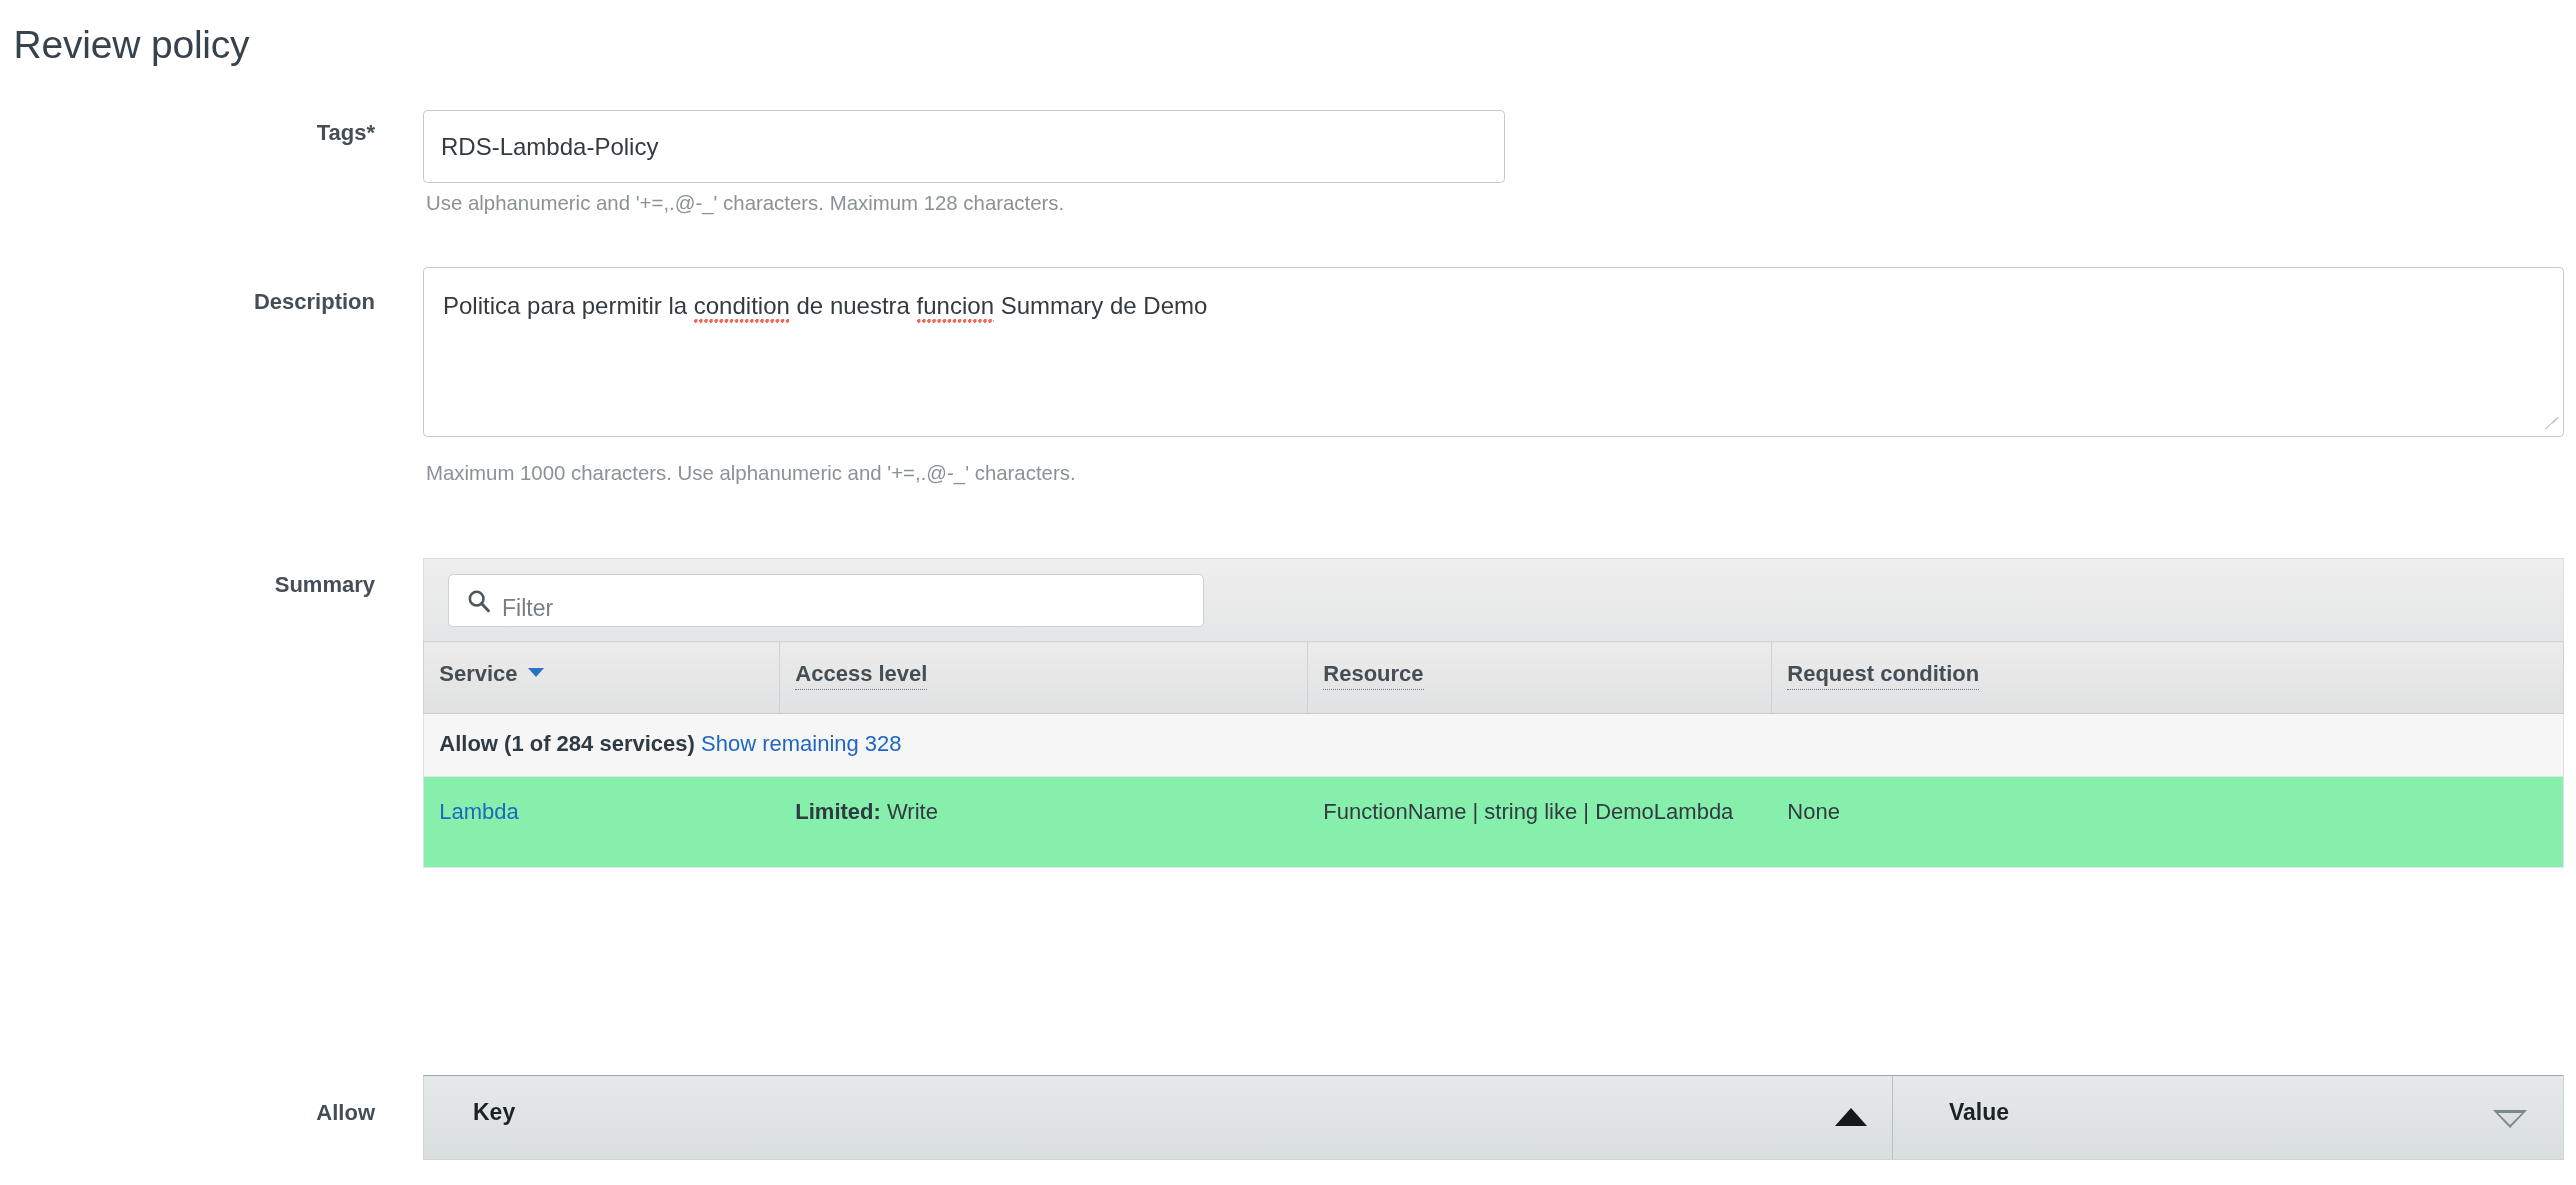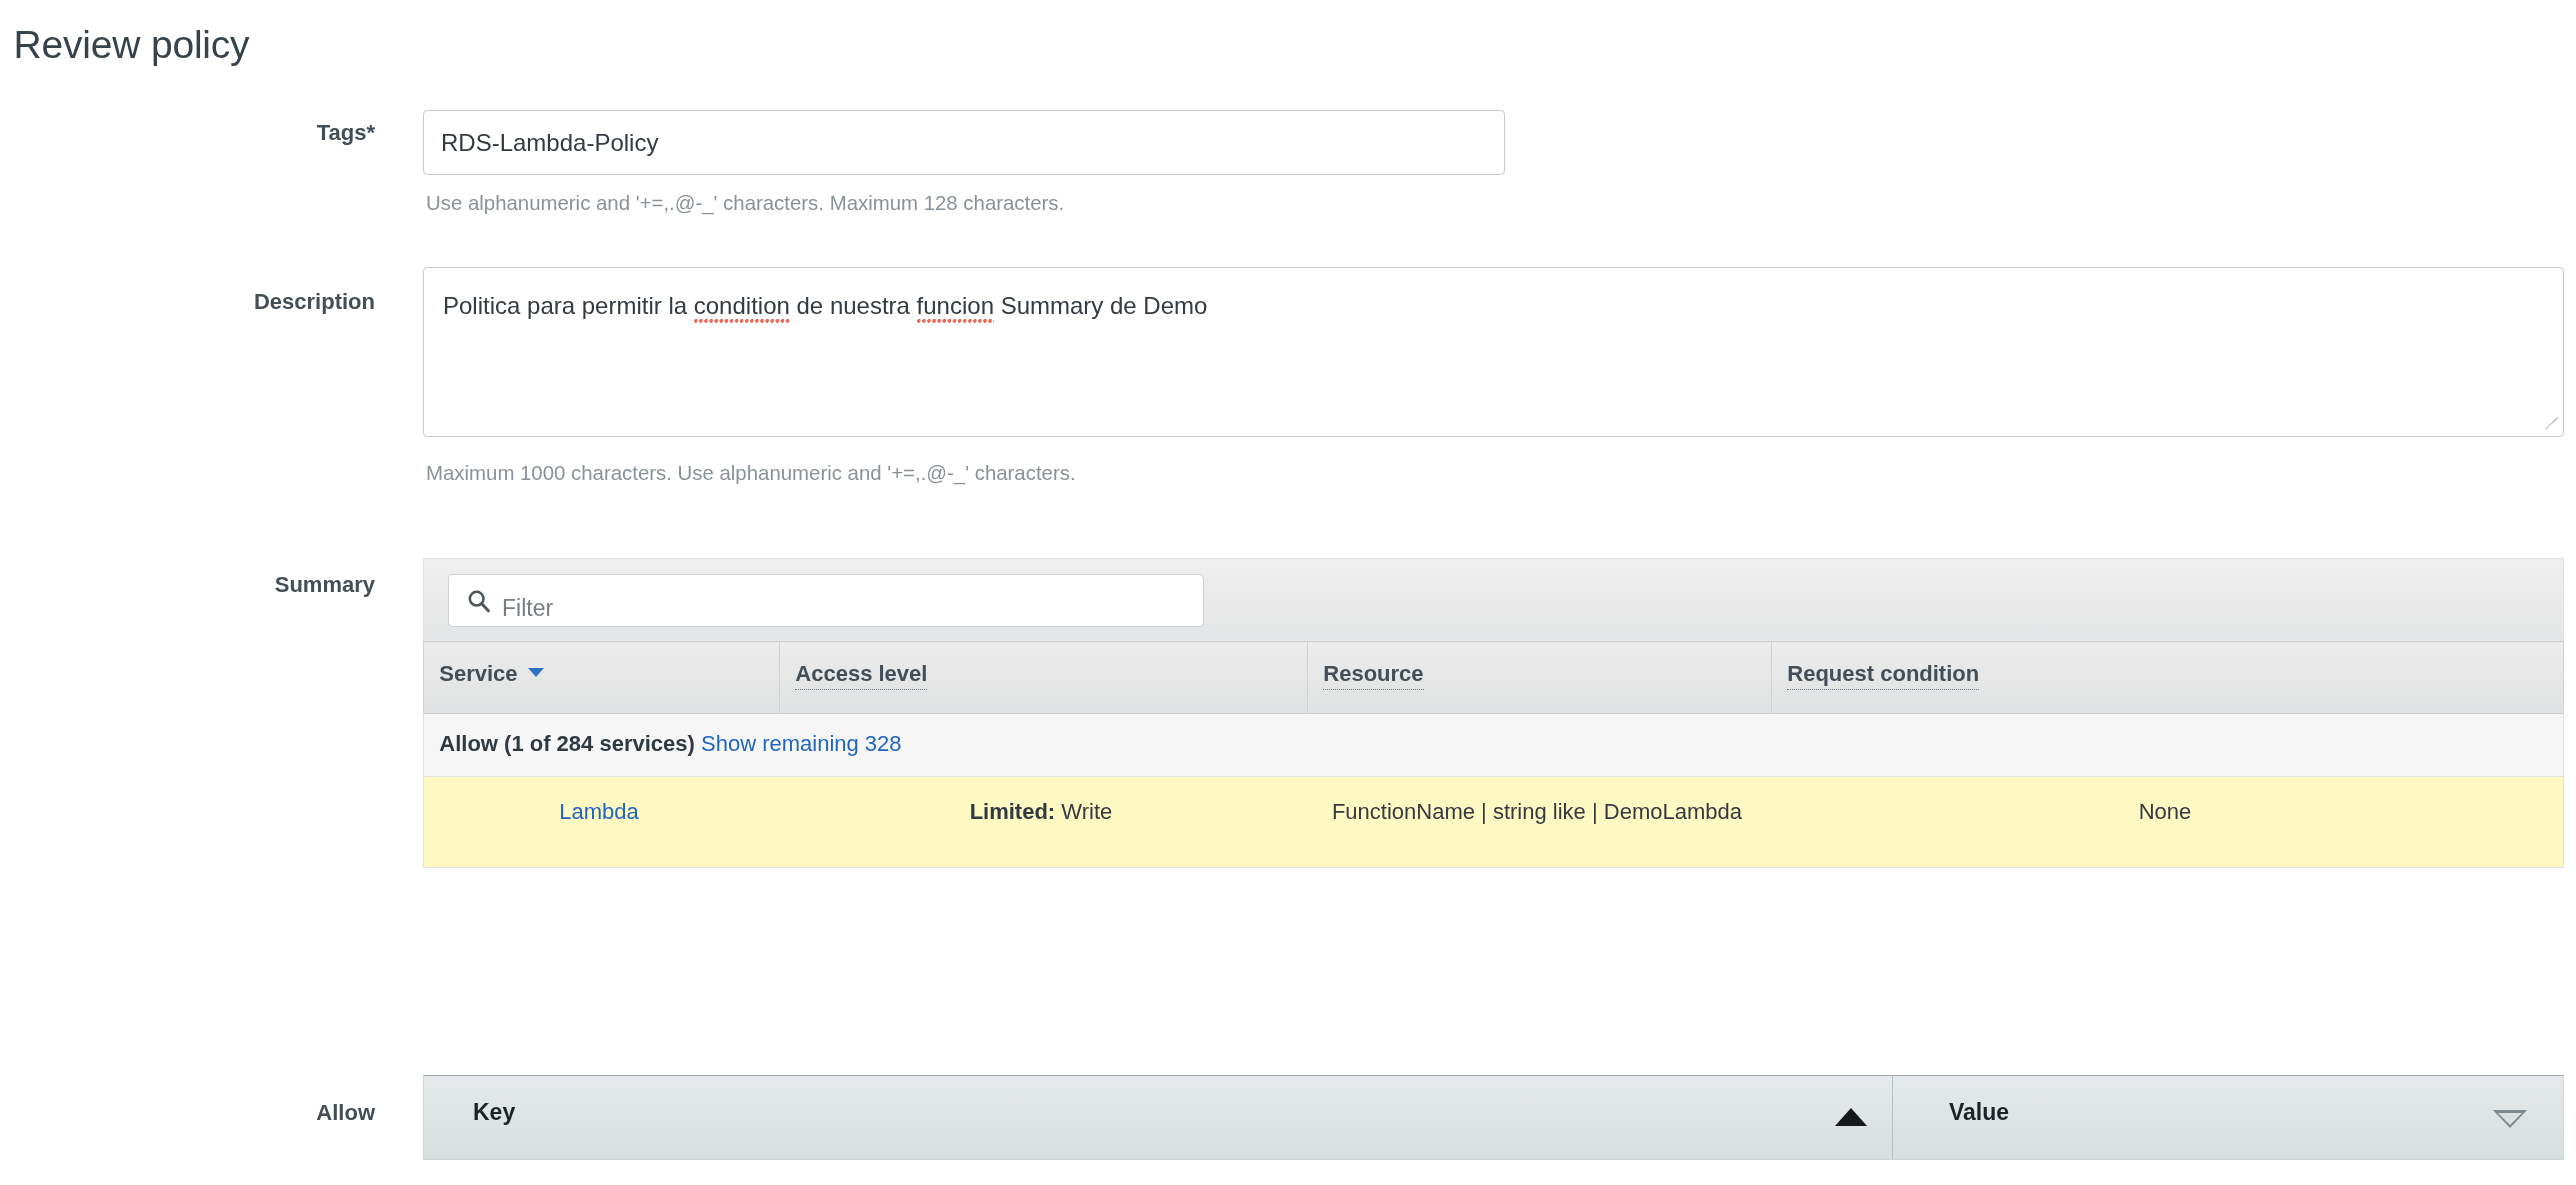--- a/index.html
+++ b/index.html
@@ -50,21 +50,21 @@
     line-height: 25.6px;
     white-space: nowrap;
   }
 
   
   .name-input {
     position: absolute;
     left: 423px;
     top: 110px;
     width: 1082px;
-    height: 65px;
+    height: 73px;
     border: 0.9px solid #c4c9cd;
     border-radius: 4.3px;
     background: #ffffff;
     font-family: "Liberation Sans", sans-serif;
     font-size: 24px;
     color: #333b41;
     padding: 17px 17px;
     outline: none;
   }
 
@@ -214,30 +214,29 @@
     color: #36424b;
   }
   .allow-strong { font-weight: bold; color: #2f3a42; }
   .link {
     color: #1f66c1;
     text-decoration: none;
     cursor: pointer;
   }
 
   .data-row td {
-    background: #fef9c3;
+    background: #86efac;
     border-bottom: 0.9px solid #dfe1e3;
     border-left: 0.9px solid transparent;
     border-right: 0.9px solid transparent;
     padding: 19px 20.4px 39px 15.3px;
     font-size: 22px;
     color: #333b41;
     vertical-align: top;
     line-height: 32px;
-    text-align: center;
   }
   .data-row td:first-child { border-left: 0.9px solid #dfe1e3; }
   .data-row td:last-child  { border-right: 0.9px solid #dfe1e3; }
   .bold-lead { font-weight: bold; color: #2f3a42; }
 
   
   .tags-panel {
     position: absolute;
     left: 423px;
     top: 1075px;

